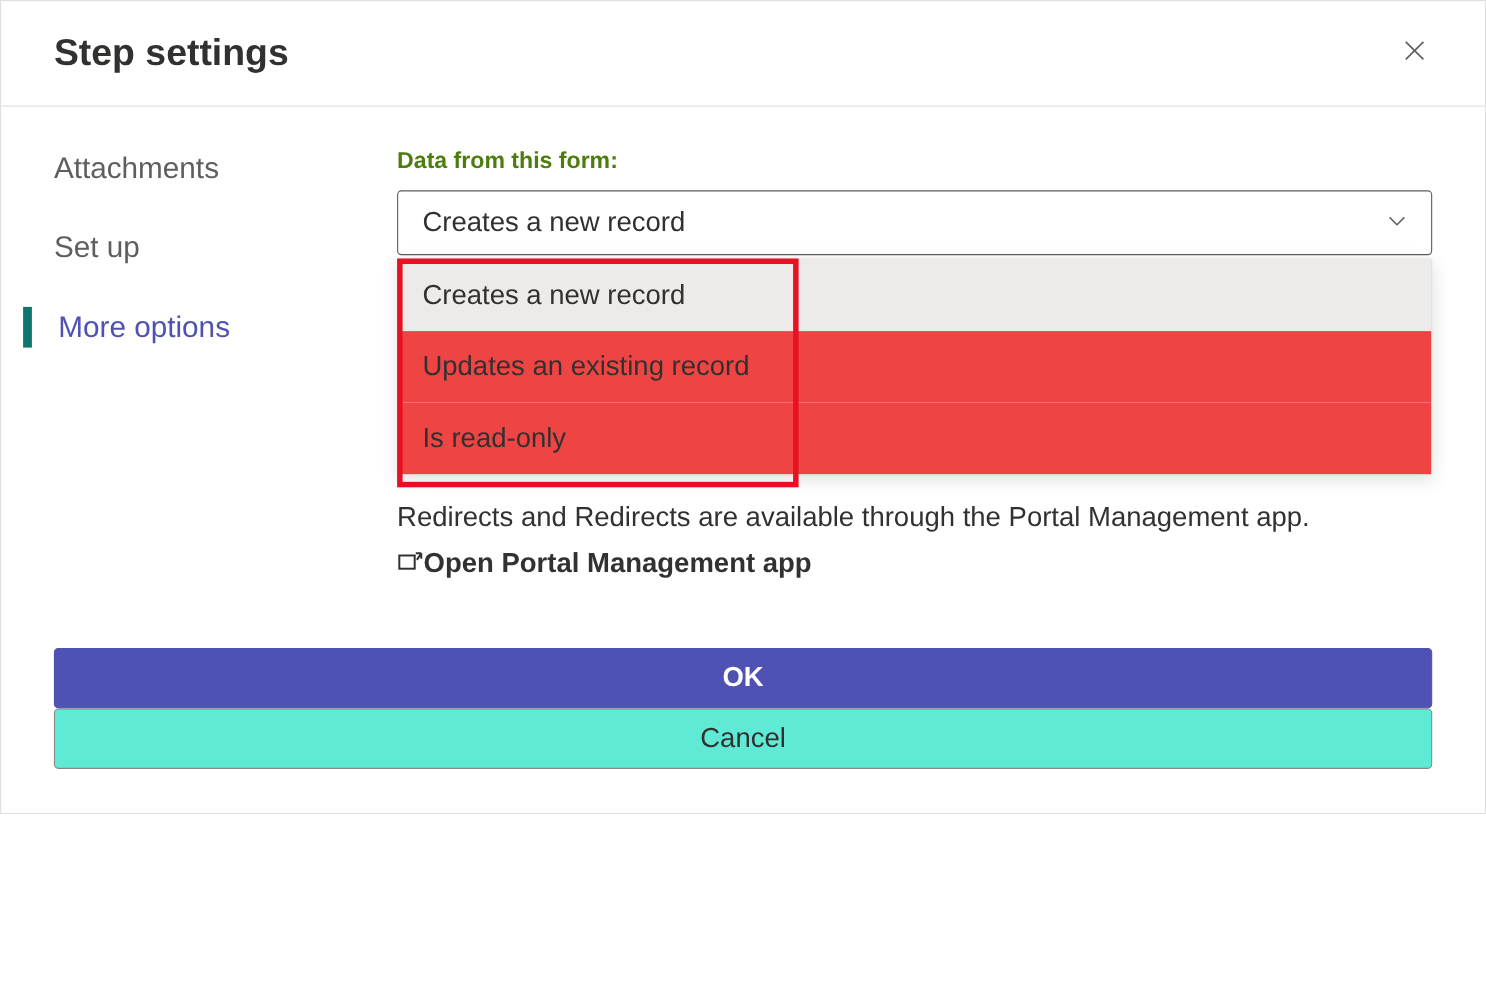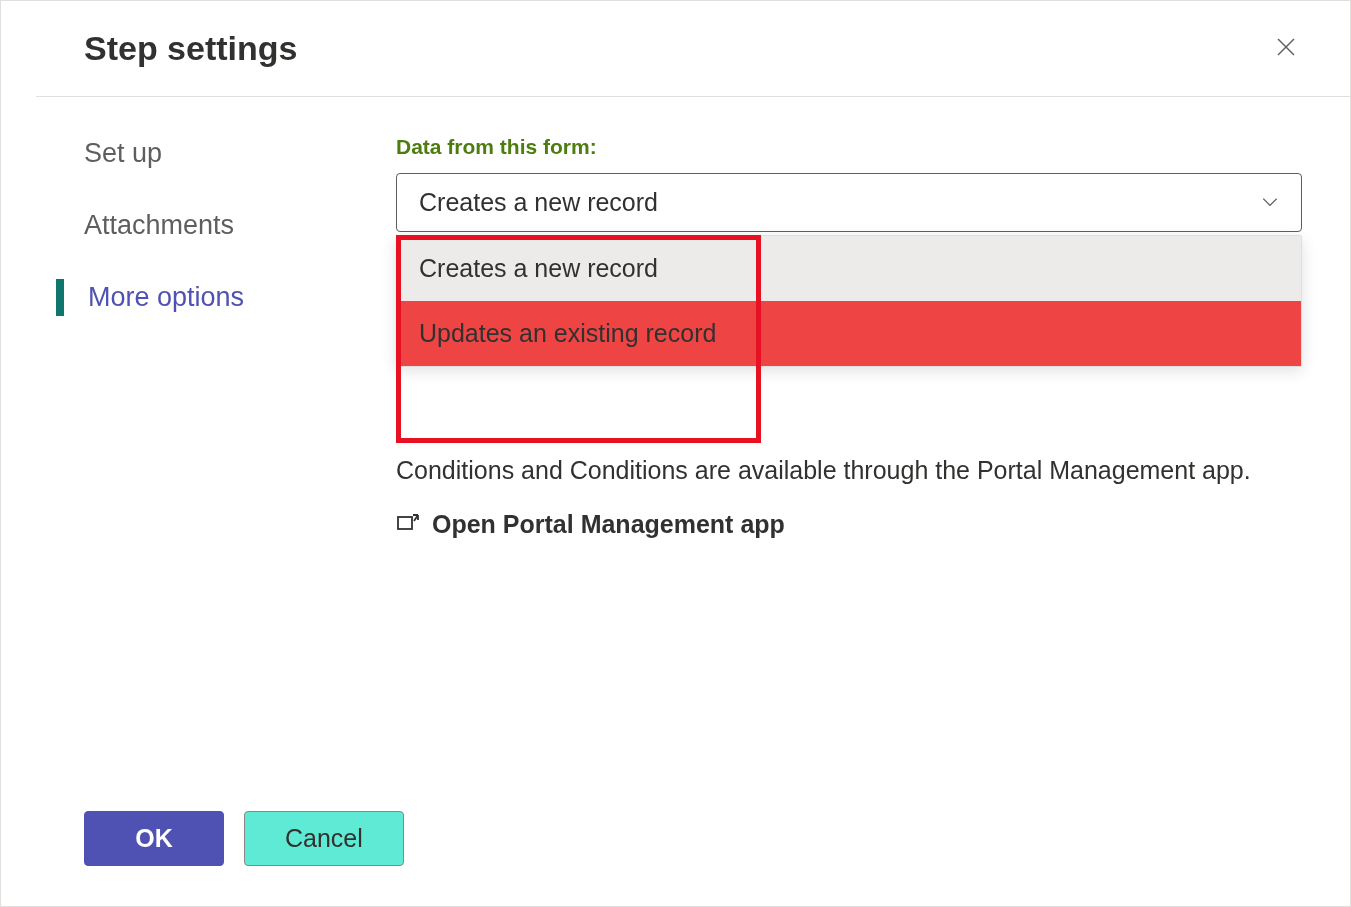--- a/index.html
+++ b/index.html
@@ -7,26 +7,25 @@
       margin: 0;
       padding: 0;
     }
     body {
       font-family: 'Segoe UI', Tahoma, Geneva, Verdana, sans-serif;
       background: #fff;
       color: #323130;
     }
     .dialog {
       width: 1351px;
-      height: 907px;
+      height: 740px;
       border: 1px solid #e1dfdd;
       position: relative;
       display: flex;
       flex-direction: column;
-      padding-left: 35px;
     }
     .dialog-header {
       display: flex;
       justify-content: space-between;
       align-items: center;
       padding: 28px 48px 28px 48px;
       border-bottom: 1px solid #e1dfdd;
     }
     .dialog-title {
       font-size: 34px;
@@ -130,38 +129,37 @@
     }
     .info-text {
       font-size: 25px;
       color: #323130;
       margin-top: 220px;
       line-height: 1.5;
     }
     .link-row {
       display: flex;
       align-items: center;
-      gap: 12px;
-      margin-top: 20px;
+      margin-top: 8px;
       cursor: pointer;
     }
     .link-row .link-icon svg {
       width: 24px;
       height: 20px;
     }
     .link-row .link-text {
       font-size: 25px;
       font-weight: 700;
       color: #323130;
     }
     .dialog-footer {
       display: flex;
-      justify-content: flex-start;
-      gap: 20px;
+      justify-content: space-between;
       padding: 24px 48px 40px 48px;
+      flex-direction: column;
     }
     .btn {
       padding: 12px 40px;
       font-size: 25px;
       border-radius: 4px;
       cursor: pointer;
       border: 1px solid #8a8886;
       background: #5eead4;
       color: #323130;
       min-width: 140px;
@@ -184,45 +182,46 @@
         <svg viewBox="0 0 24 24" fill="none" stroke="currentColor" stroke-width="1.5">
           <line x1="4" y1="4" x2="20" y2="20"></line>
           <line x1="20" y1="4" x2="4" y2="20"></line>
         </svg>
       </span>
     </div>
   </div>
 
   <div class="dialog-body">
     <div class="sidebar">
+      <div class="sidebar-item">Attachments</div>
       <div class="sidebar-item">Set up</div>
-      <div class="sidebar-item">Attachments</div>
       <div class="sidebar-item active">More options</div>
     </div>
 
     <div class="content">
       <div class="field-label">Data from this form:</div>
 
       <div class="select-box">
         <span>Creates a new record</span>
         <span class="chevron">
           <svg viewBox="0 0 16 16" fill="none" stroke="#605e5c" stroke-width="1.2">
             <polyline points="2,5 8,11 14,5"></polyline>
           </svg>
         </span>
       </div>
 
       <div class="dropdown">
         <div class="dropdown-item selected">Creates a new record</div>
         <div class="dropdown-item">Updates an existing record</div>
+        <div class="dropdown-item">Is read-only</div>
       </div>
 
       <div class="highlight-box"></div>
 
-      <div class="info-text">Conditions and Conditions are available through the Portal Management app.</div>
+      <div class="info-text">Redirects and Redirects are available through the Portal Management app.</div>
 
       <div class="link-row">
         <span class="link-icon">
           <svg viewBox="0 0 24 20" fill="none" stroke="#323130" stroke-width="1.8">
             <rect x="2" y="5" width="14" height="12"></rect>
             <path d="M18 9 L22 3 M22 3 L17 3 M22 3 L22 8"></path>
           </svg>
         </span>
         <span class="link-text">Open Portal Management app</span>
       </div>

